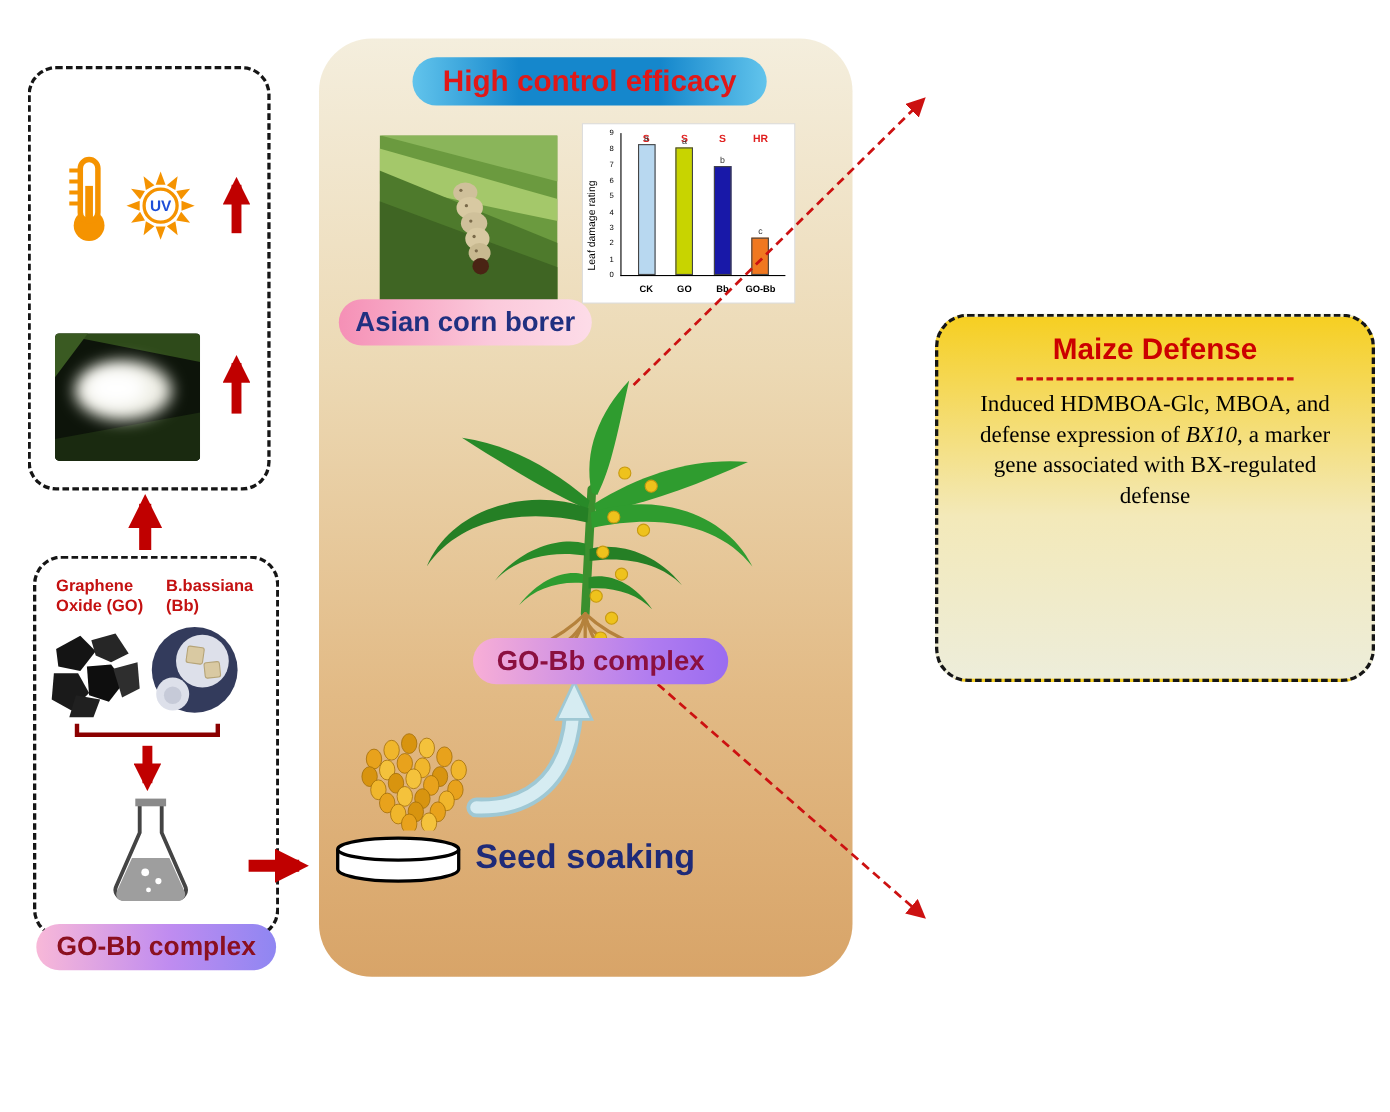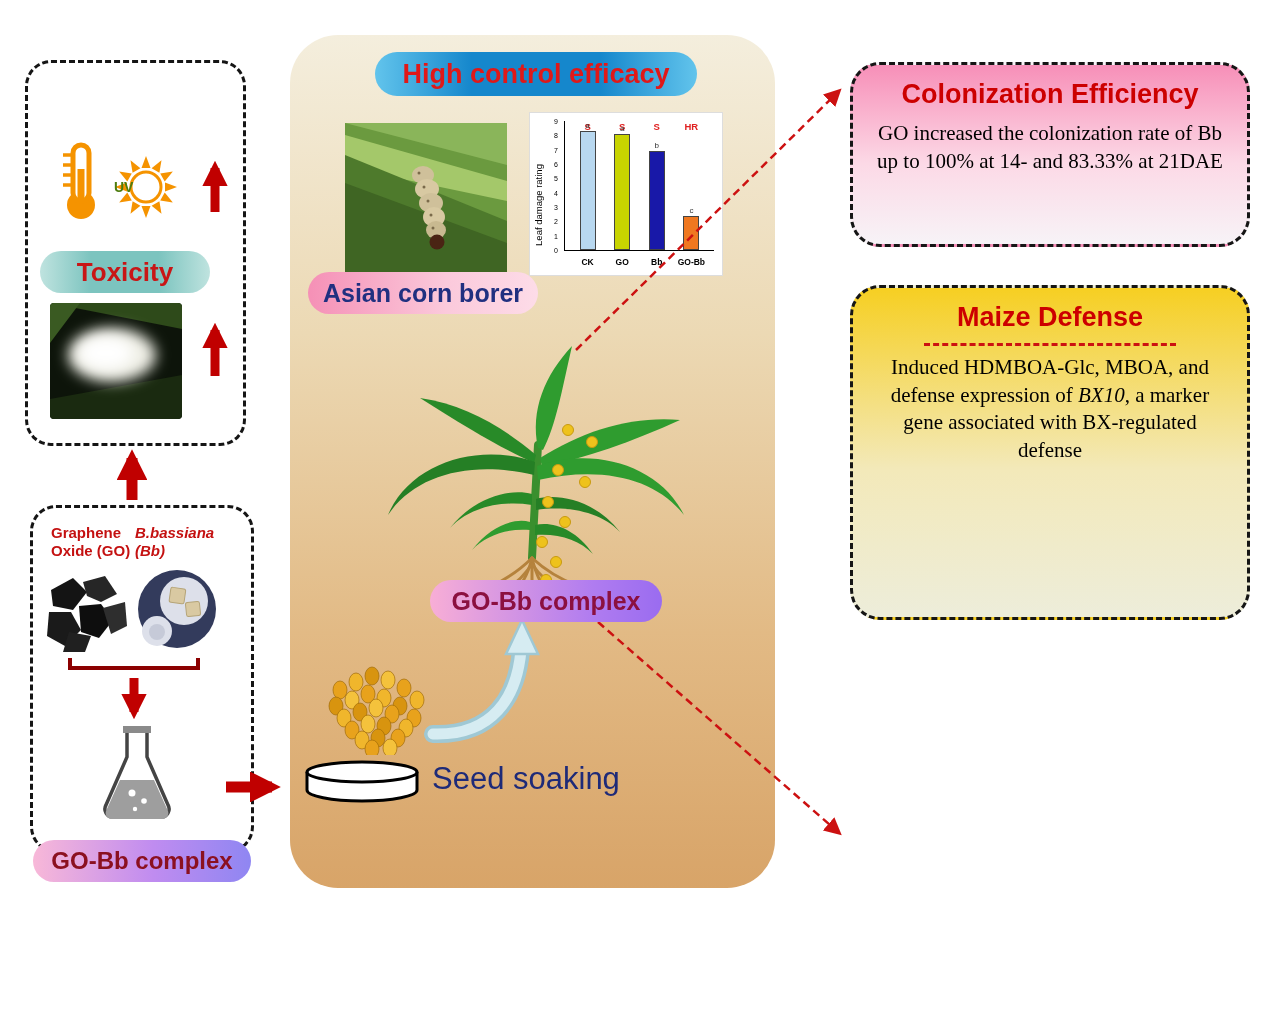--- a/index.html
+++ b/index.html
@@ -65,47 +65,44 @@
           <polygon points="32,1 27.5,13 36.5,13" transform="rotate(150 32 32)"></polygon>
           <polygon points="32,1 27.5,13 36.5,13" transform="rotate(180 32 32)"></polygon>
           <polygon points="32,1 27.5,13 36.5,13" transform="rotate(210 32 32)"></polygon>
           <polygon points="32,1 27.5,13 36.5,13" transform="rotate(240 32 32)"></polygon>
           <polygon points="32,1 27.5,13 36.5,13" transform="rotate(270 32 32)"></polygon>
           <polygon points="32,1 27.5,13 36.5,13" transform="rotate(300 32 32)"></polygon>
           <polygon points="32,1 27.5,13 36.5,13" transform="rotate(330 32 32)"></polygon>
         </g>
         <circle cx="32" cy="32" r="15" fill="#fff" stroke="#f59300" stroke-width="3"></circle>
       </svg>
-      <span class="abs" style="left:0;top:24px;width:64px;color:#4d7c0f;font-weight:bold;font-size:14px;">UV</span>
-    </div>
-
-    <div class="pill" style="left:12px;top:188px;width:170px;height:42px;font-size:26px;color:#c81616;background:linear-gradient(90deg,#bfe3df,#7cc4bf 30%,#7cc4bf 70%,#bfe3df);">
-      <span>Toxicity</span>
-    </div>
+      <span class="abs" style="left:0;top:24px;width:64px;text-align:center;color:#1d4ed8;font-weight:bold;font-size:14px;">UV</span>
+    </div>
+
 
     <div class="img-frame" style="left:22px;top:240px;width:132px;height:116px;border-radius:4px;">
       <svg width="132" height="116" viewBox="0 0 132 116">
         <defs>
             <filter id="blur1" x="-50%" y="-50%" width="200%" height="200%">
               <feGaussianBlur stdDeviation="7"></feGaussianBlur>
             </filter>
           </defs>
         <rect width="132" height="116" fill="#0d140a"></rect>
         <polygon points="0,0 132,26 132,0" fill="#2e4a1a"></polygon>
         <polygon points="0,96 132,72 132,116 0,116" fill="#1a2a10"></polygon>
         <polygon points="0,0 0,40 30,0" fill="#3a5a22"></polygon>
         <ellipse cx="62" cy="52" rx="44" ry="27" fill="#efefe6" filter="url(#blur1)"></ellipse>
         <ellipse cx="56" cy="50" rx="27" ry="16" fill="#ffffff" filter="url(#blur1)"></ellipse>
       </svg>
     </div>
   </div>
 
   <div class="panel-dashed" style="left:30px;top:505px;width:218px;height:342px;">
     <div class="abs label-red-bold" style="left:18px;top:16px;width:96px;">Graphene Oxide (GO)</div>
-    <div class="abs label-red-bold" style="left:102px;top:16px;width:92px;font-style:italic;">B.bassiana (Bb)</div>
+    <div class="abs label-red-bold" style="left:118px;top:16px;width:92px;">B.bassiana (Bb)</div>
 
     <div class="img-frame" style="left:10px;top:64px;width:88px;height:84px;">
       <svg width="88" height="84" viewBox="0 0 88 84">
         <polygon points="8,18 30,6 44,20 30,38 10,34" fill="#141414"></polygon>
         <polygon points="40,10 62,4 74,22 58,30 44,24" fill="#262626"></polygon>
         <polygon points="6,40 28,40 38,58 22,74 4,64" fill="#1a1a1a"></polygon>
         <polygon points="36,34 58,32 70,48 56,66 38,60" fill="#0e0e0e"></polygon>
         <polygon points="60,36 82,30 84,54 68,62" fill="#2e2e2e"></polygon>
         <polygon points="26,60 48,64 42,80 20,80" fill="#202020"></polygon>
       </svg>
@@ -288,27 +285,23 @@
       </svg>
     </div>
 
     <div class="abs" style="left:13px;top:723px;width:118px;height:50px;">
       <svg width="118" height="50" viewBox="0 0 118 50">
         <path d="M4,14 v18 a55,11 0 0 0 110,0 v-18" fill="#ffffff" stroke="#000" stroke-width="3"></path>
         <ellipse cx="59" cy="14" rx="55" ry="10" fill="#ffffff" stroke="#000" stroke-width="3"></ellipse>
       </svg>
     </div>
 
-    <div class="abs" style="left:142px;top:726px;font-size:31px;font-weight:normal;color:#1e2a78;">Seed soaking</div>
+    <div class="abs" style="left:142px;top:726px;font-size:31px;font-weight:bold;color:#1e2a78;">Seed soaking</div>
   </div>
 
-  <div class="info-box box-colonization">
-    <div class="info-title" style="color:#cc0000;">Colonization Efficiency</div>
-    <div class="info-body">GO increased the colonization rate of Bb up to 100% at 14- and 83.33% at 21DAE</div>
-  </div>
 
   <div class="info-box box-defense">
     <div class="info-title" style="color:#cc0000;">Maize Defense</div>
     <hr class="divider-dashed">
     <div class="info-body" style="margin-top:2px;">
       <span>Induced HDMBOA-Glc, MBOA, and defense expression of </span><span class="gene">BX10</span><span>, a marker gene associated with BX-regulated defense</span>
     </div>
   </div>
 
 

